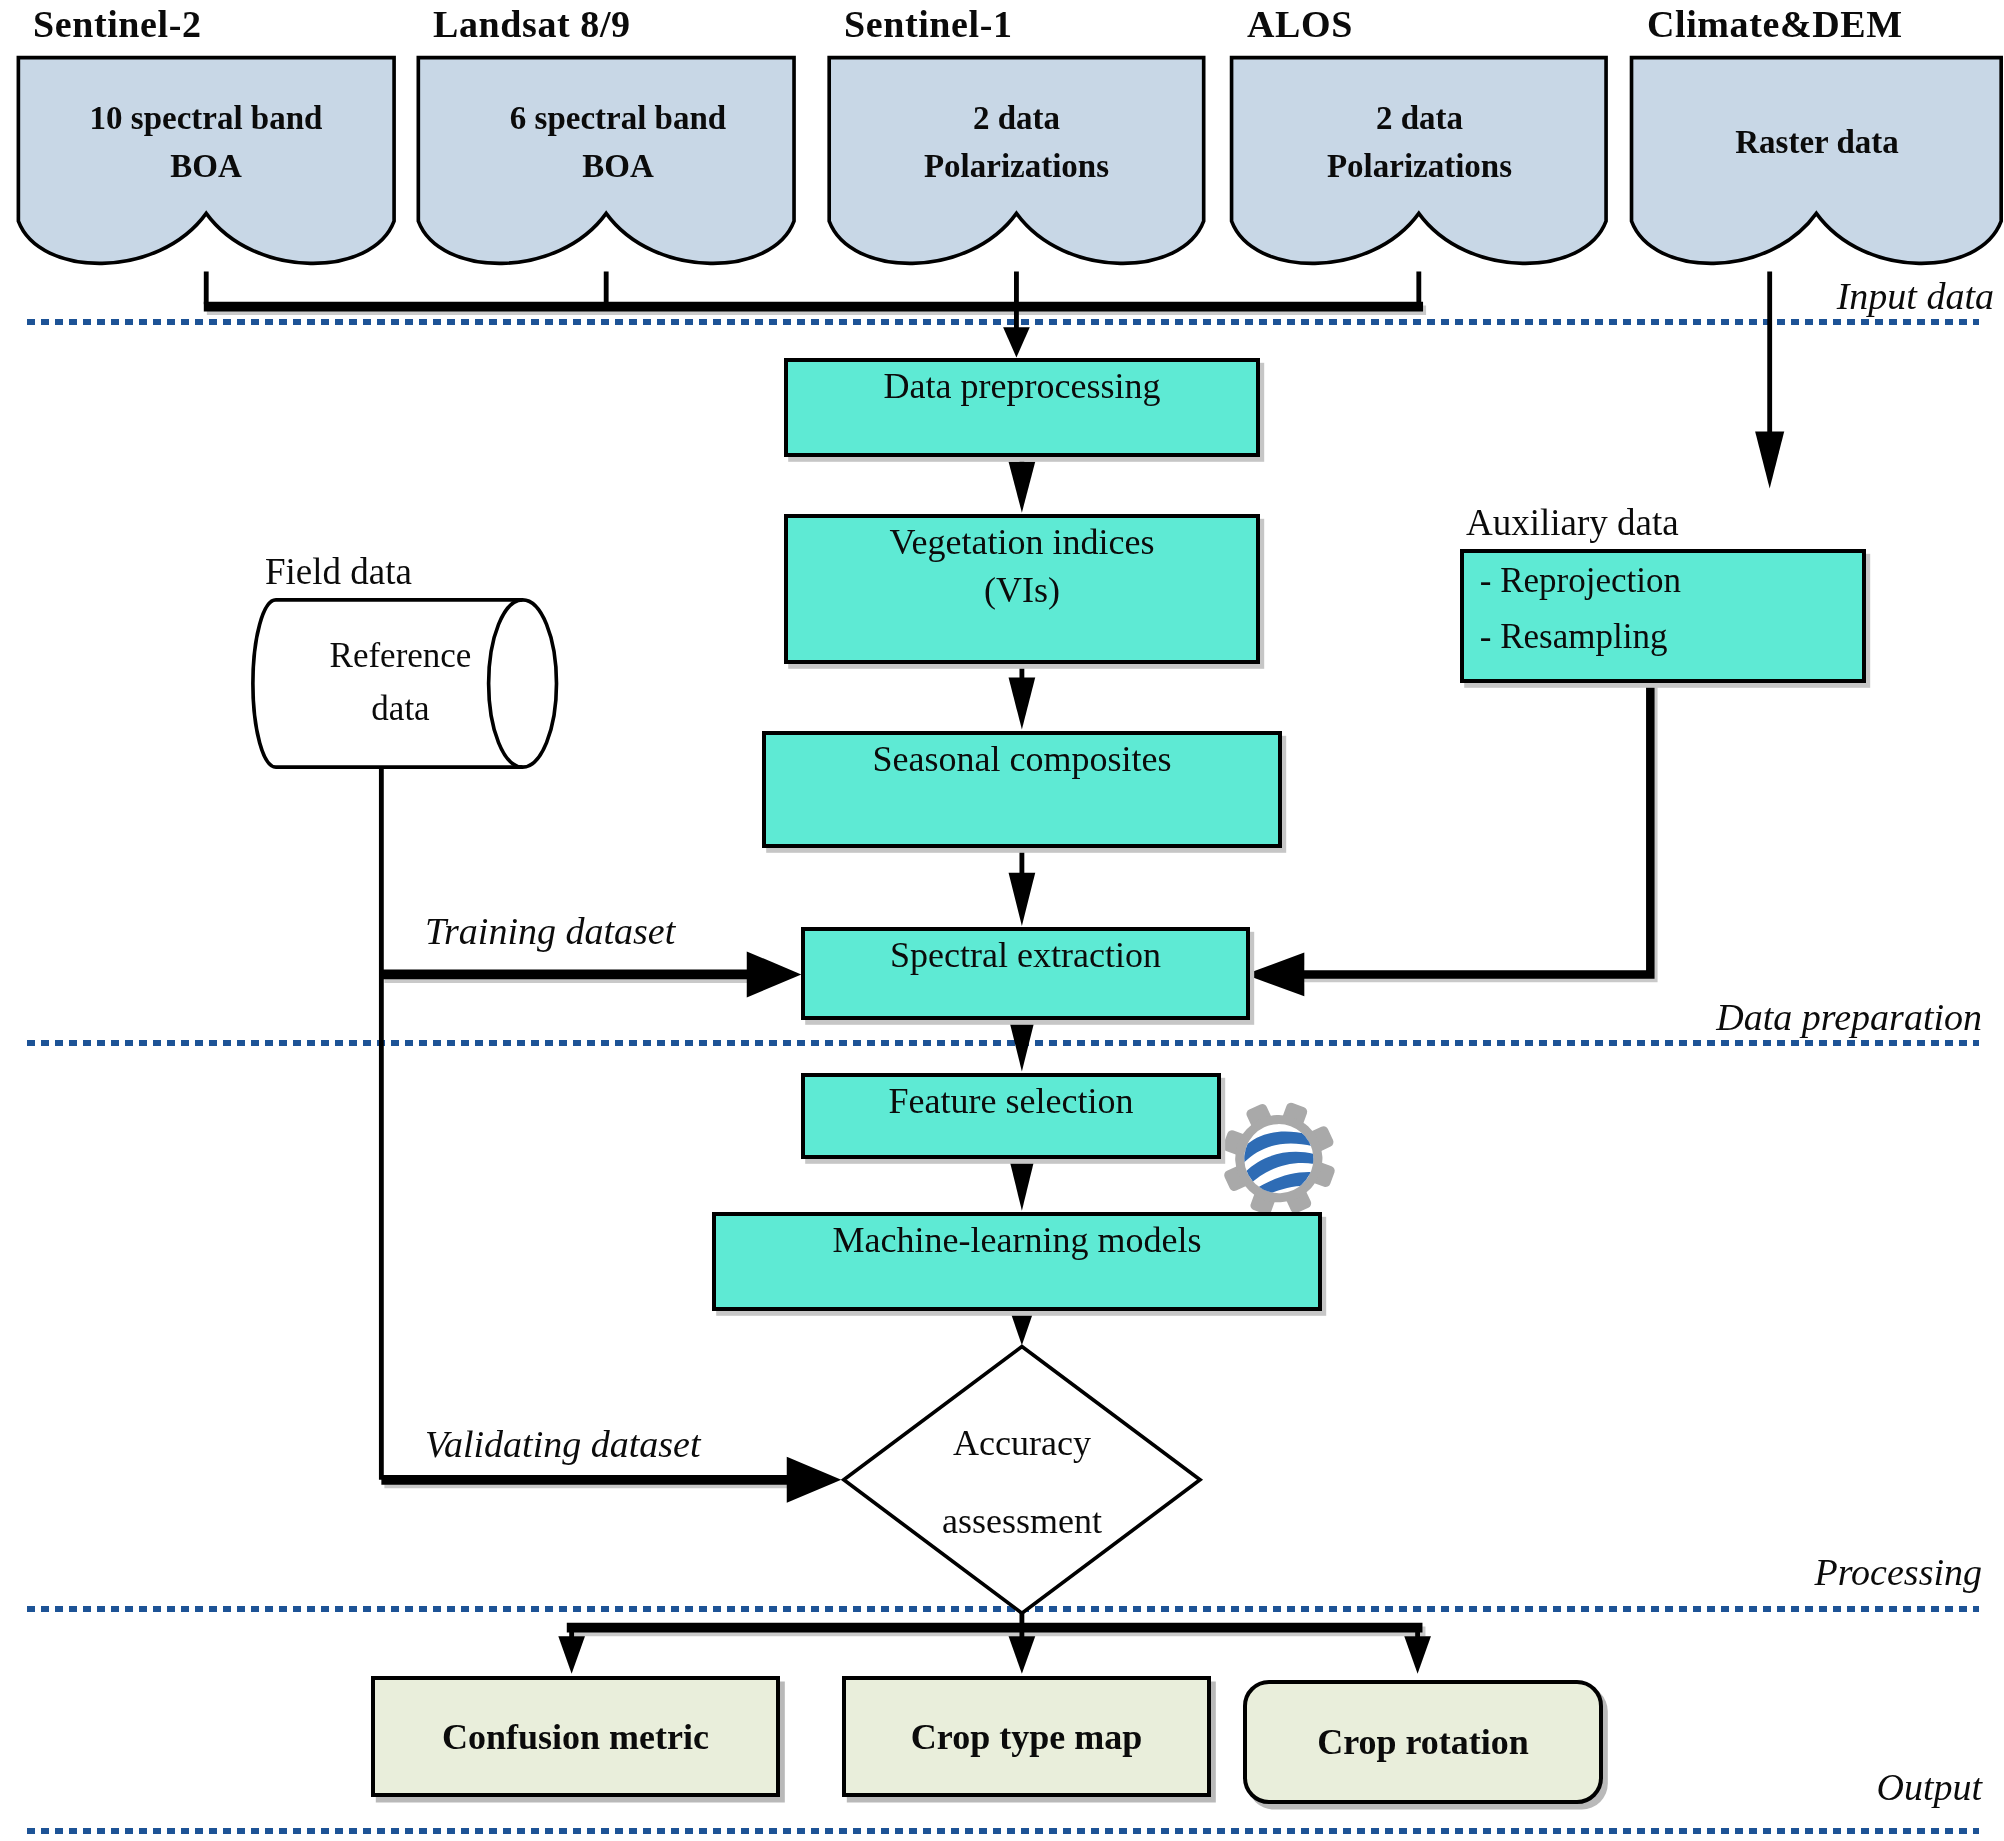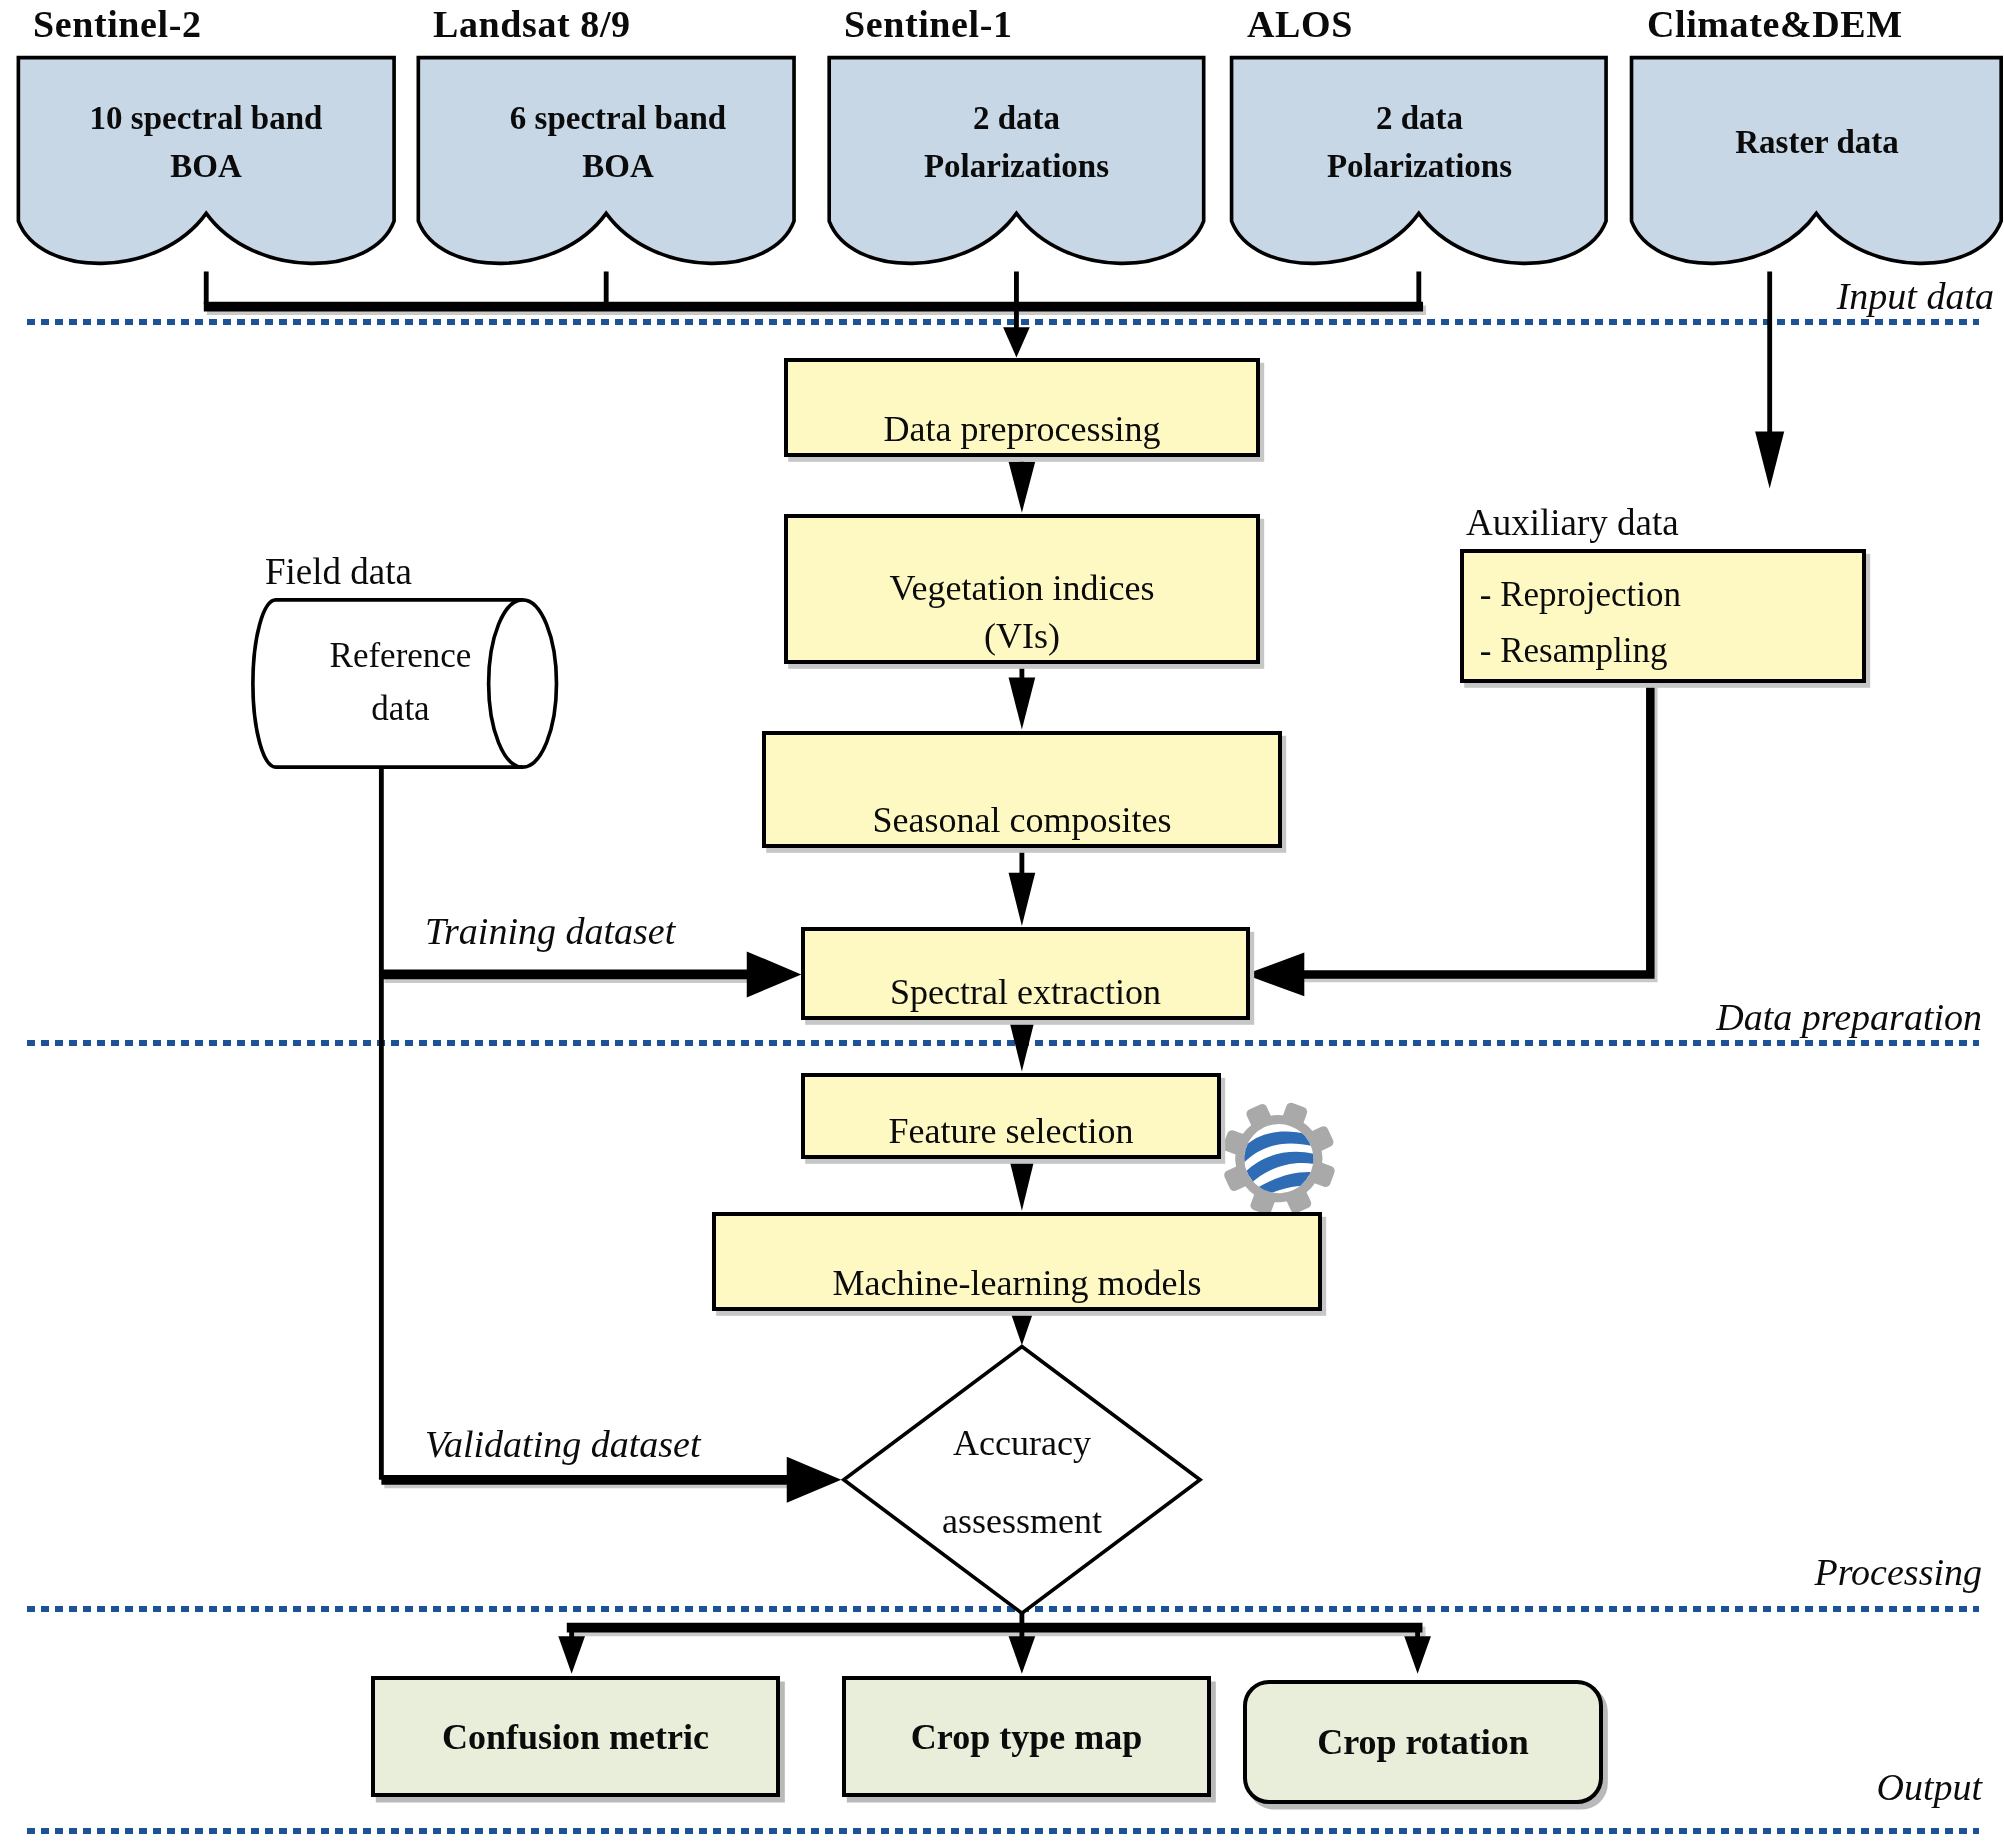--- a/index.html
+++ b/index.html
@@ -12,23 +12,23 @@
 
   
   .src-title{position:absolute;top:2.4px;font-size:38px;font-weight:700;letter-spacing:0.6px;white-space:nowrap;}
 
   
   .doc-label{position:absolute;top:65px;height:153px;display:flex;flex-direction:column;
     justify-content:center;align-items:center;text-align:center;
     font-size:33px;font-weight:700;line-height:48px;}
 
   
-  .pbox{position:absolute;background:#fef9c3;border:4.2px solid #000;
+  .pbox{position:absolute;background:#5eead4;border:4.2px solid #000;
     box-shadow:4.2px 4.8px 0 #c6c6c6;display:flex;flex-direction:column;
-    justify-content:flex-end;align-items:center;text-align:center;
+    justify-content:flex-start;align-items:center;text-align:center;
     font-size:36px;line-height:48px;}
 
   
   .obox{position:absolute;border:4.2px solid #000;box-shadow:4.8px 5.5px 0 #b9b9b9;
     display:flex;justify-content:center;align-items:center;text-align:center;
     font-size:36px;font-weight:700;}
 
   .aux-items{align-items:flex-start;padding-left:15.8px;font-size:35px;line-height:56px;text-align:left;}
 
   .bold-head{position:absolute;font-size:37px;font-weight:400;white-space:nowrap;}

